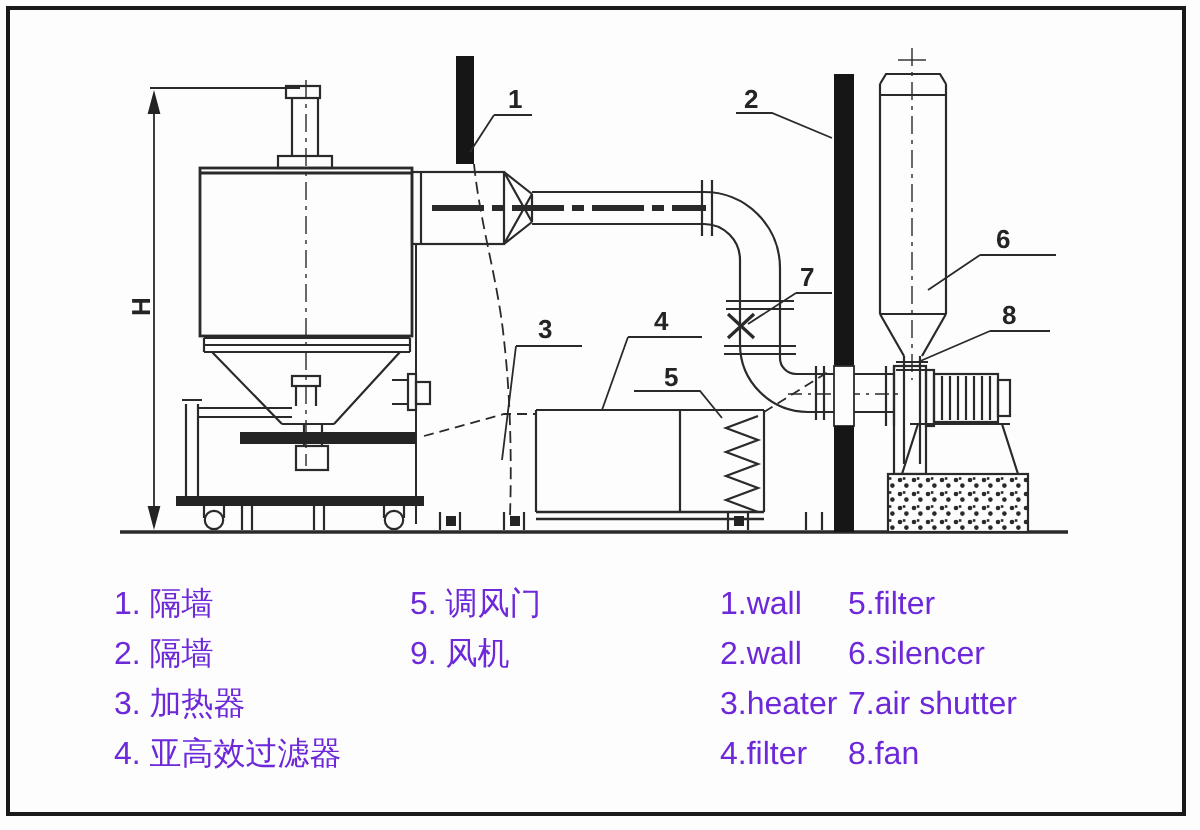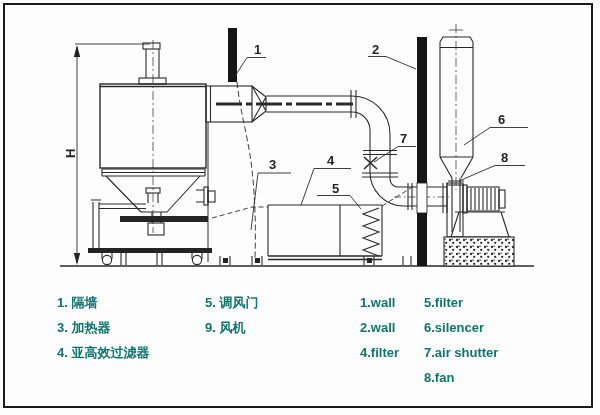--- a/index.html
+++ b/index.html
@@ -4,21 +4,21 @@
 <style>
   html,body{margin:0;padding:0;background:#e8e8e8;}
   #canvas{position:relative;width:600px;height:415px;background:#fdfdfd;overflow:hidden;
           font-family:"Liberation Sans",sans-serif;}
   #frame{position:absolute;left:3px;top:3px;width:590px;height:405px;border:2px solid #1a1a1a;
          box-sizing:border-box;pointer-events:none;}
   svg{position:absolute;left:0;top:0;}
   svg .draw{stroke:#2a2a2a;fill:none;stroke-width:1.1;}
   svg text{fill:#242424;stroke:none;font-family:"Liberation Sans",sans-serif;
            font-weight:bold;font-size:13px;}
-  .legend-col{position:absolute;top:290px;font-weight:bold;font-size:13px;color:#0f766e;
+  .legend-col{position:absolute;top:290px;font-weight:normal;font-size:16px;color:#6d28d9;
               line-height:25px;white-space:nowrap;}
   .lg-row{height:25px;}
 </style>
 </head>
 <body>
 
 <div id="canvas">
   <div id="frame"></div>
 
   <svg width="600" height="415" viewBox="0 0 600 415">
@@ -153,30 +153,32 @@
         <text x="400" y="143">7</text>
         <path d="M398,146.5 H416 M398,146.5 L374,162" stroke-width="0.9"></path>
         <text x="501" y="162">8</text>
         <path d="M495,165.5 H525 M495,165.5 L459,181" stroke-width="0.9"></path>
       </g>
     </g>
   </svg>
 
   <div class="legend-col" style="left:57px">
     <div class="lg-row">1. 隔墙</div>
+    <div class="lg-row">2. 隔墙</div>
     <div class="lg-row">3. 加热器</div>
     <div class="lg-row">4. 亚高效过滤器</div>
   </div>
   <div class="legend-col" style="left:205px">
     <div class="lg-row">5. 调风门</div>
     <div class="lg-row">9. 风机</div>
   </div>
   <div class="legend-col" style="left:360px">
     <div class="lg-row">1.wall</div>
     <div class="lg-row">2.wall</div>
+    <div class="lg-row">3.heater</div>
     <div class="lg-row">4.filter</div>
   </div>
   <div class="legend-col" style="left:424px">
     <div class="lg-row">5.filter</div>
     <div class="lg-row">6.silencer</div>
     <div class="lg-row">7.air shutter</div>
     <div class="lg-row">8.fan</div>
   </div>
 </div>
 

